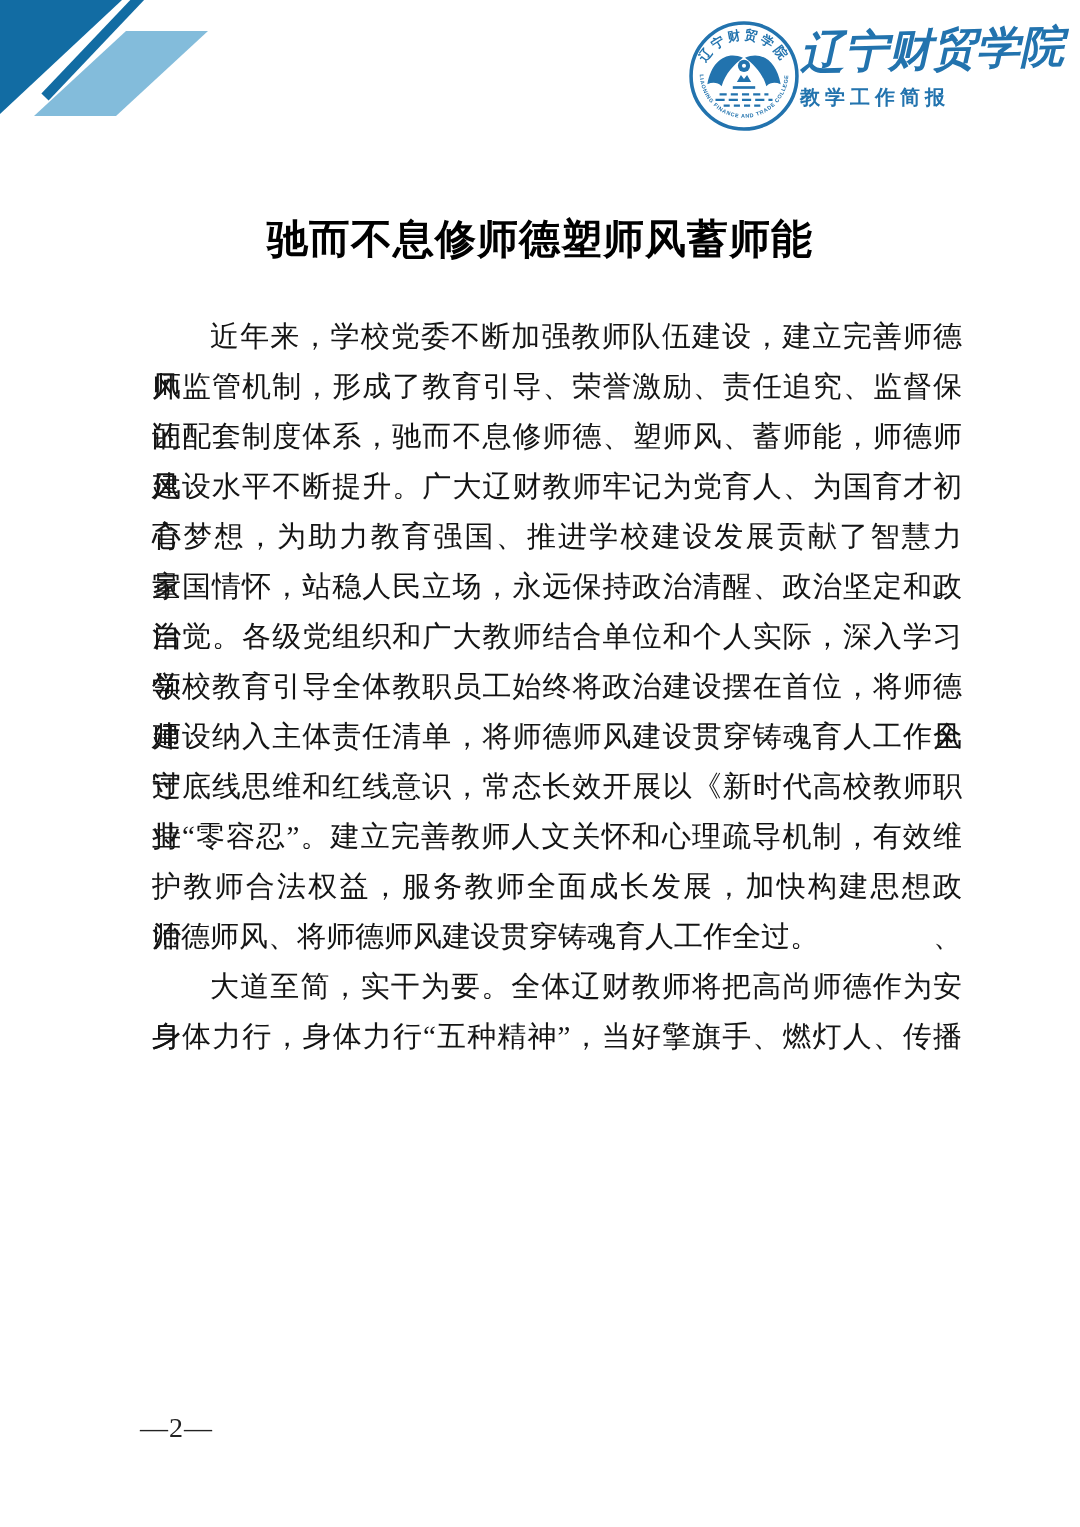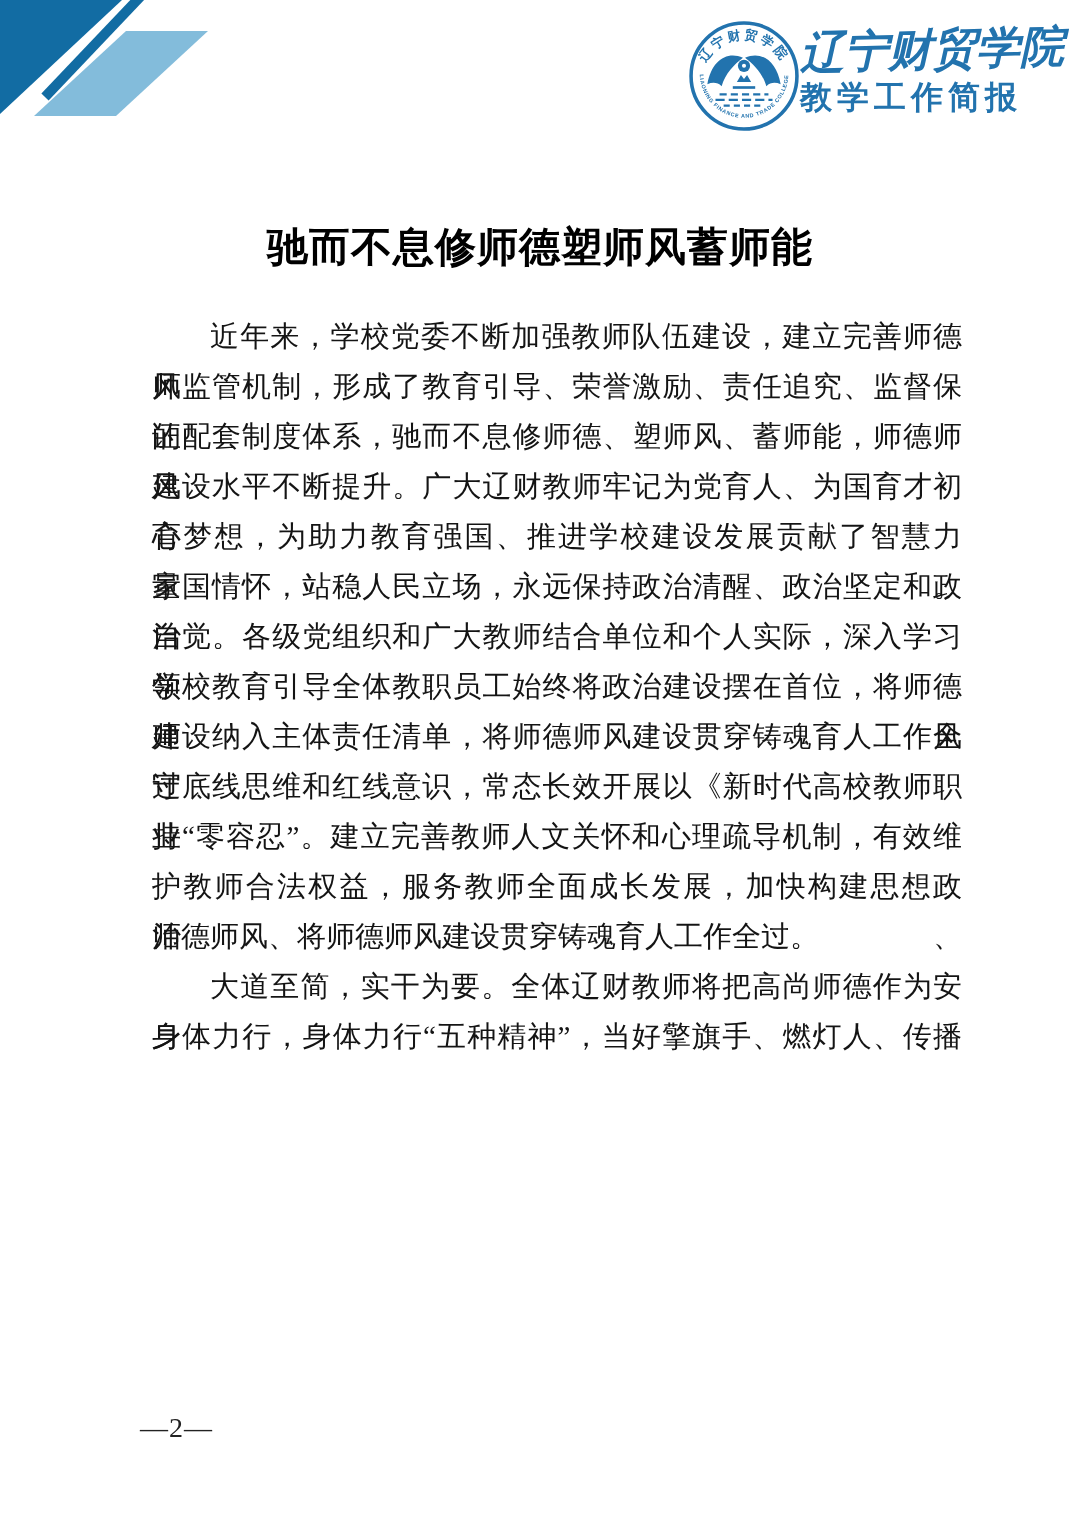--- a/index.html
+++ b/index.html
@@ -35,28 +35,28 @@
     line-height:50px;
     white-space:nowrap;
     letter-spacing:0px;
     transform:rotate(-1.5deg);
     color:var(--logo-blue);
   }
   .brand-subtitle{
     margin-top:3px;
     font-family:"Liberation Sans","DejaVu Sans",sans-serif;
     font-weight:700;
-    font-size:32px;
+    font-size:20px;
     line-height:36px;
     letter-spacing:5px;
     white-space:nowrap;
     color:var(--logo-blue);
   }
   .article-title{
-    position:absolute;left:0;top:220px;width:1080px;
+    position:absolute;left:0;top:212px;width:1080px;
     text-align:center;
     font-size:41px;
     font-weight:700;
     letter-spacing:1px;
     color:#000000;
   }
   .article-body{
     position:absolute;left:152px;top:311px;width:810px;
     color:var(--text);
   }

